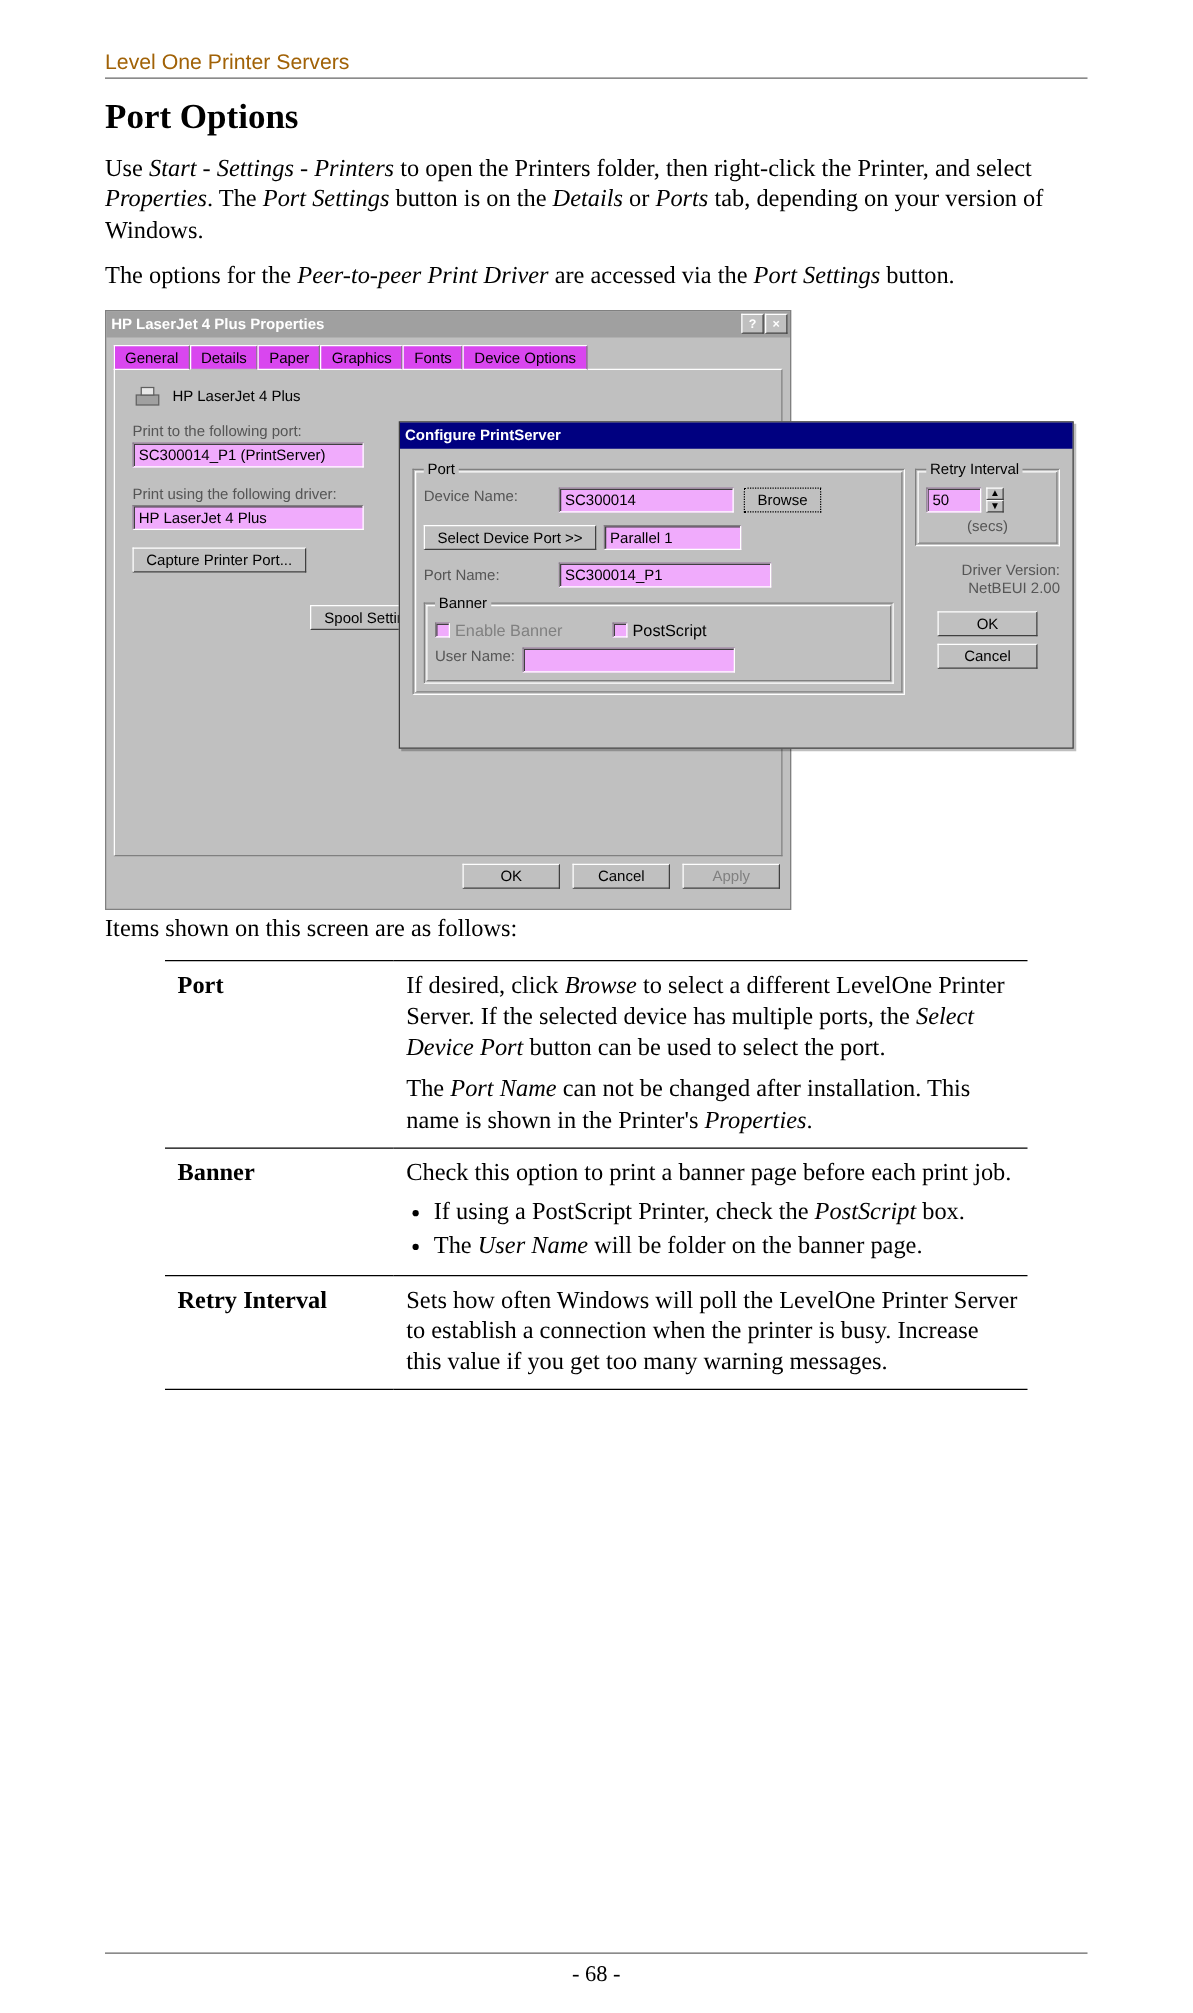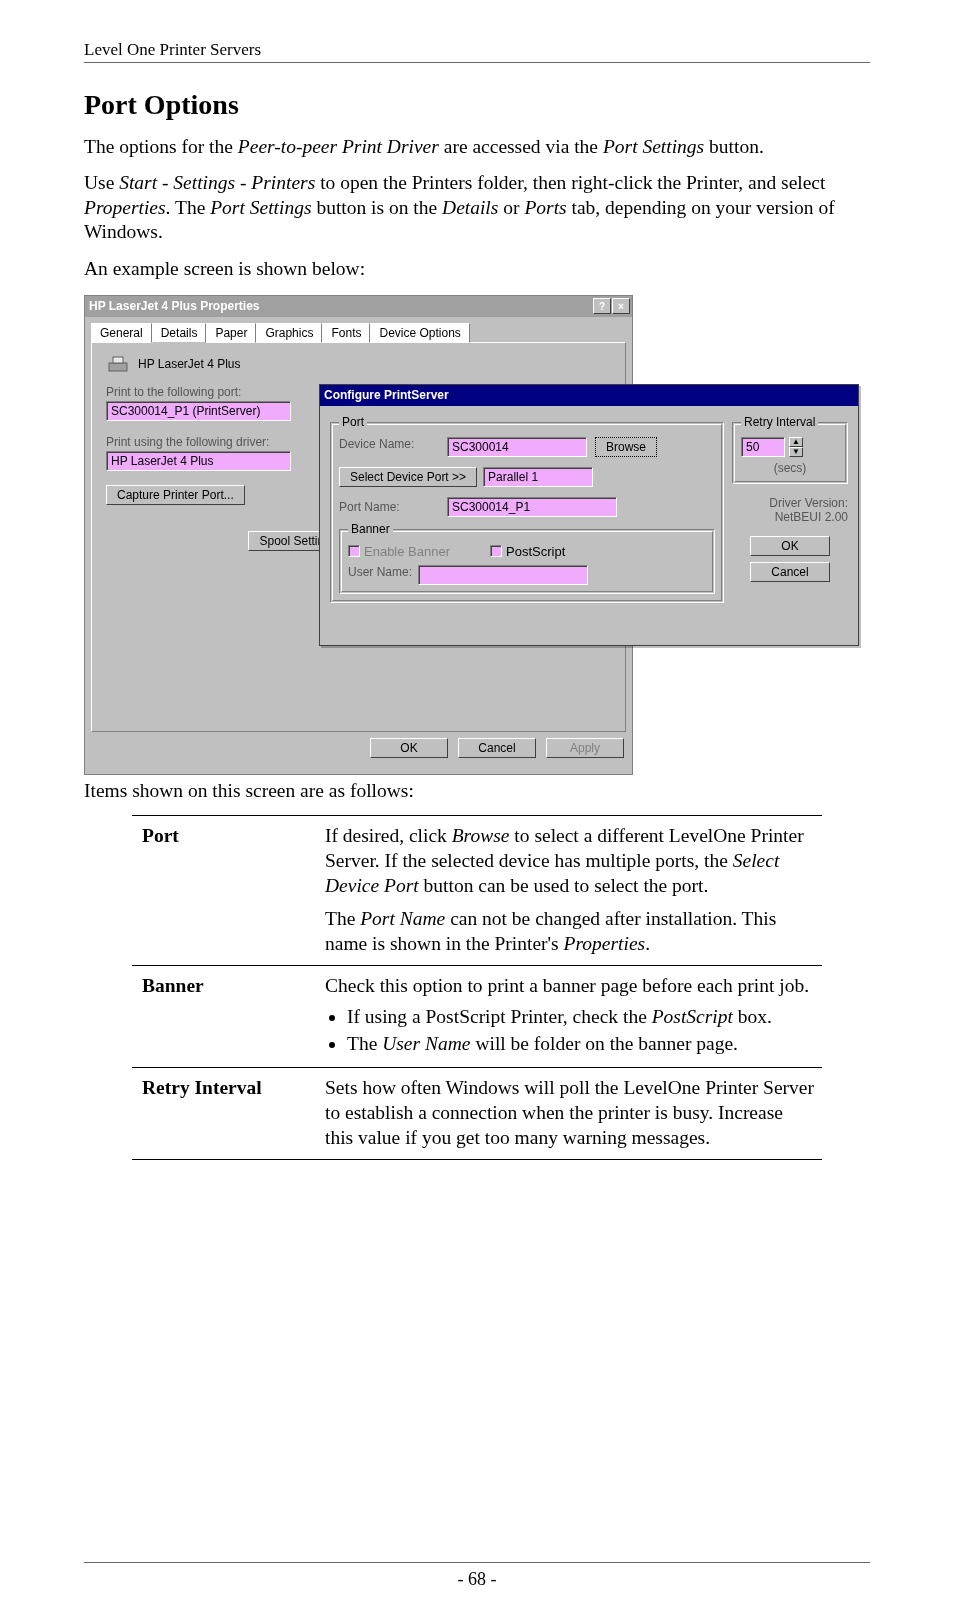--- a/index.html
+++ b/index.html
@@ -1,29 +1,29 @@
 <!DOCTYPE html>
 <html><head>
 <meta charset="utf-8">
 <style>
   html,body{margin:0;padding:0;background:#fff;font-family:"Times New Roman",serif;color:#000}
   .page{width:954px;height:1610px;box-sizing:border-box;padding:40px 84px 20px 84px;position:relative}
-  .hdr{font-family:Liberation Serif, serif;font-size:17px;color:#000000;border-bottom:1px solid #666;padding-bottom:2px;margin-bottom:26px}
+  .hdr{font-family:Liberation Sans, sans-serif;font-size:17px;color:#a16207;border-bottom:1px solid #666;padding-bottom:2px;margin-bottom:15px}
   h2{font-family:Liberation Serif, serif;font-weight:bold;font-size:28px;margin:0 0 14px 0}
   p{font-size:19.5px;line-height:1.25;margin:0 0 12px 0}
   i{font-style:italic}
   .figwrap{display:flex;align-items:center;margin:14px 0 4px 0}
   
   .win-font{font-family:Arial,Helvetica,sans-serif;font-size:13px;color:#000}
   .props{position:relative;width:547px;height:478px;background:#c0c0c0;border:1px solid #808080}
   .titlebar{height:17px;background:#a0a0a0;color:#fff;display:flex;align-items:center;padding:2px 2px 2px 4px;font:bold 12px Arial}
   .titlebar .btns{margin-left:auto;display:flex;gap:1px}
   .tbtn{width:16px;height:14px;background:#c0c0c0;border:1px solid #fff;border-right-color:#404040;border-bottom-color:#404040;font:bold 10px Arial;display:flex;align-items:center;justify-content:center}
   .tabs{display:flex;padding:6px 6px 0 6px;gap:0}
-  .tab{background:#ffffff;border:1px solid #fff;border-right-color:#808080;border-bottom:1px solid #c0c0c0;padding:2px 8px 2px 8px;font:12px Arial;margin-bottom:-1px;z-index:2}
+  .tab{background:#d946ef;border:1px solid #fff;border-right-color:#808080;border-bottom:1px solid #c0c0c0;padding:2px 8px 2px 8px;font:12px Arial;margin-bottom:-1px;z-index:2}
   .tab.bg{border-bottom-color:#fff;border-top-color:#fff}
   .tabpanel{margin:0 6px 6px 6px;border:1px solid #fff;border-right-color:#808080;border-bottom-color:#808080;padding:8px 10px 10px 10px;height:370px;position:relative}
   .printerrow{display:flex;align-items:center;gap:8px;margin:2px 0 10px 4px}
   .printerrow .ico{width:24px;height:22px;background:#c0c0c0}
   .lbl{font:12px Arial;color:#555}
   .sunken{background:#f0abfc;border:1px solid #808080;border-right-color:#fff;border-bottom-color:#fff;box-shadow:inset 1px 1px 0 #404040;font:12px Arial;padding:2px 4px;color:#000}
   .raised{background:#c0c0c0;border:1px solid #fff;border-right-color:#404040;border-bottom-color:#404040;font:12px Arial;padding:2px 10px}
   .propsbody .row{margin:6px 4px}
   .propsbody .row .lbl{display:block;margin-bottom:2px}
   .group{border:1px solid #808080;border-right-color:#fff;border-bottom-color:#fff;position:relative;padding:14px 8px 8px 8px;margin-top:8px}
@@ -49,26 +49,25 @@
 </style>
 </head>
 <body>
 
 <div class="page">
   <div class="hdr">Level One Printer Servers</div>
 
   <h2>Port Options</h2>
 
   <p>
+    <span>Use </span><i>Start - Settings - Printers</i><span> to open the Printers folder, then right-click the Printer, and select </span><i>Properties</i><span>. The </span><i>Port Settings</i><span> button is on the </span><i>Details</i><span> or </span><i>Ports</i><span> tab, depending on your version of Windows.</span>
+  </p>
+  <p>
     <span>The options for the </span><i>Peer-to-peer Print Driver</i><span> are accessed via the </span><i>Port Settings</i><span> button.</span>
   </p>
-  <p>
-    <span>Use </span><i>Start - Settings - Printers</i><span> to open the Printers folder, then right-click the Printer, and select </span><i>Properties</i><span>. The </span><i>Port Settings</i><span> button is on the </span><i>Details</i><span> or </span><i>Ports</i><span> tab, depending on your version of Windows.</span>
-  </p>
-  <p>An example screen is shown below:</p>
 
   <div class="figwrap">
     <div class="win-font" style="position:relative">
 
       <div class="props">
         <div class="titlebar">
           <span>HP LaserJet 4 Plus Properties</span>
           <div class="btns">
             <div class="tbtn">?</div>
             <div class="tbtn">×</div>

